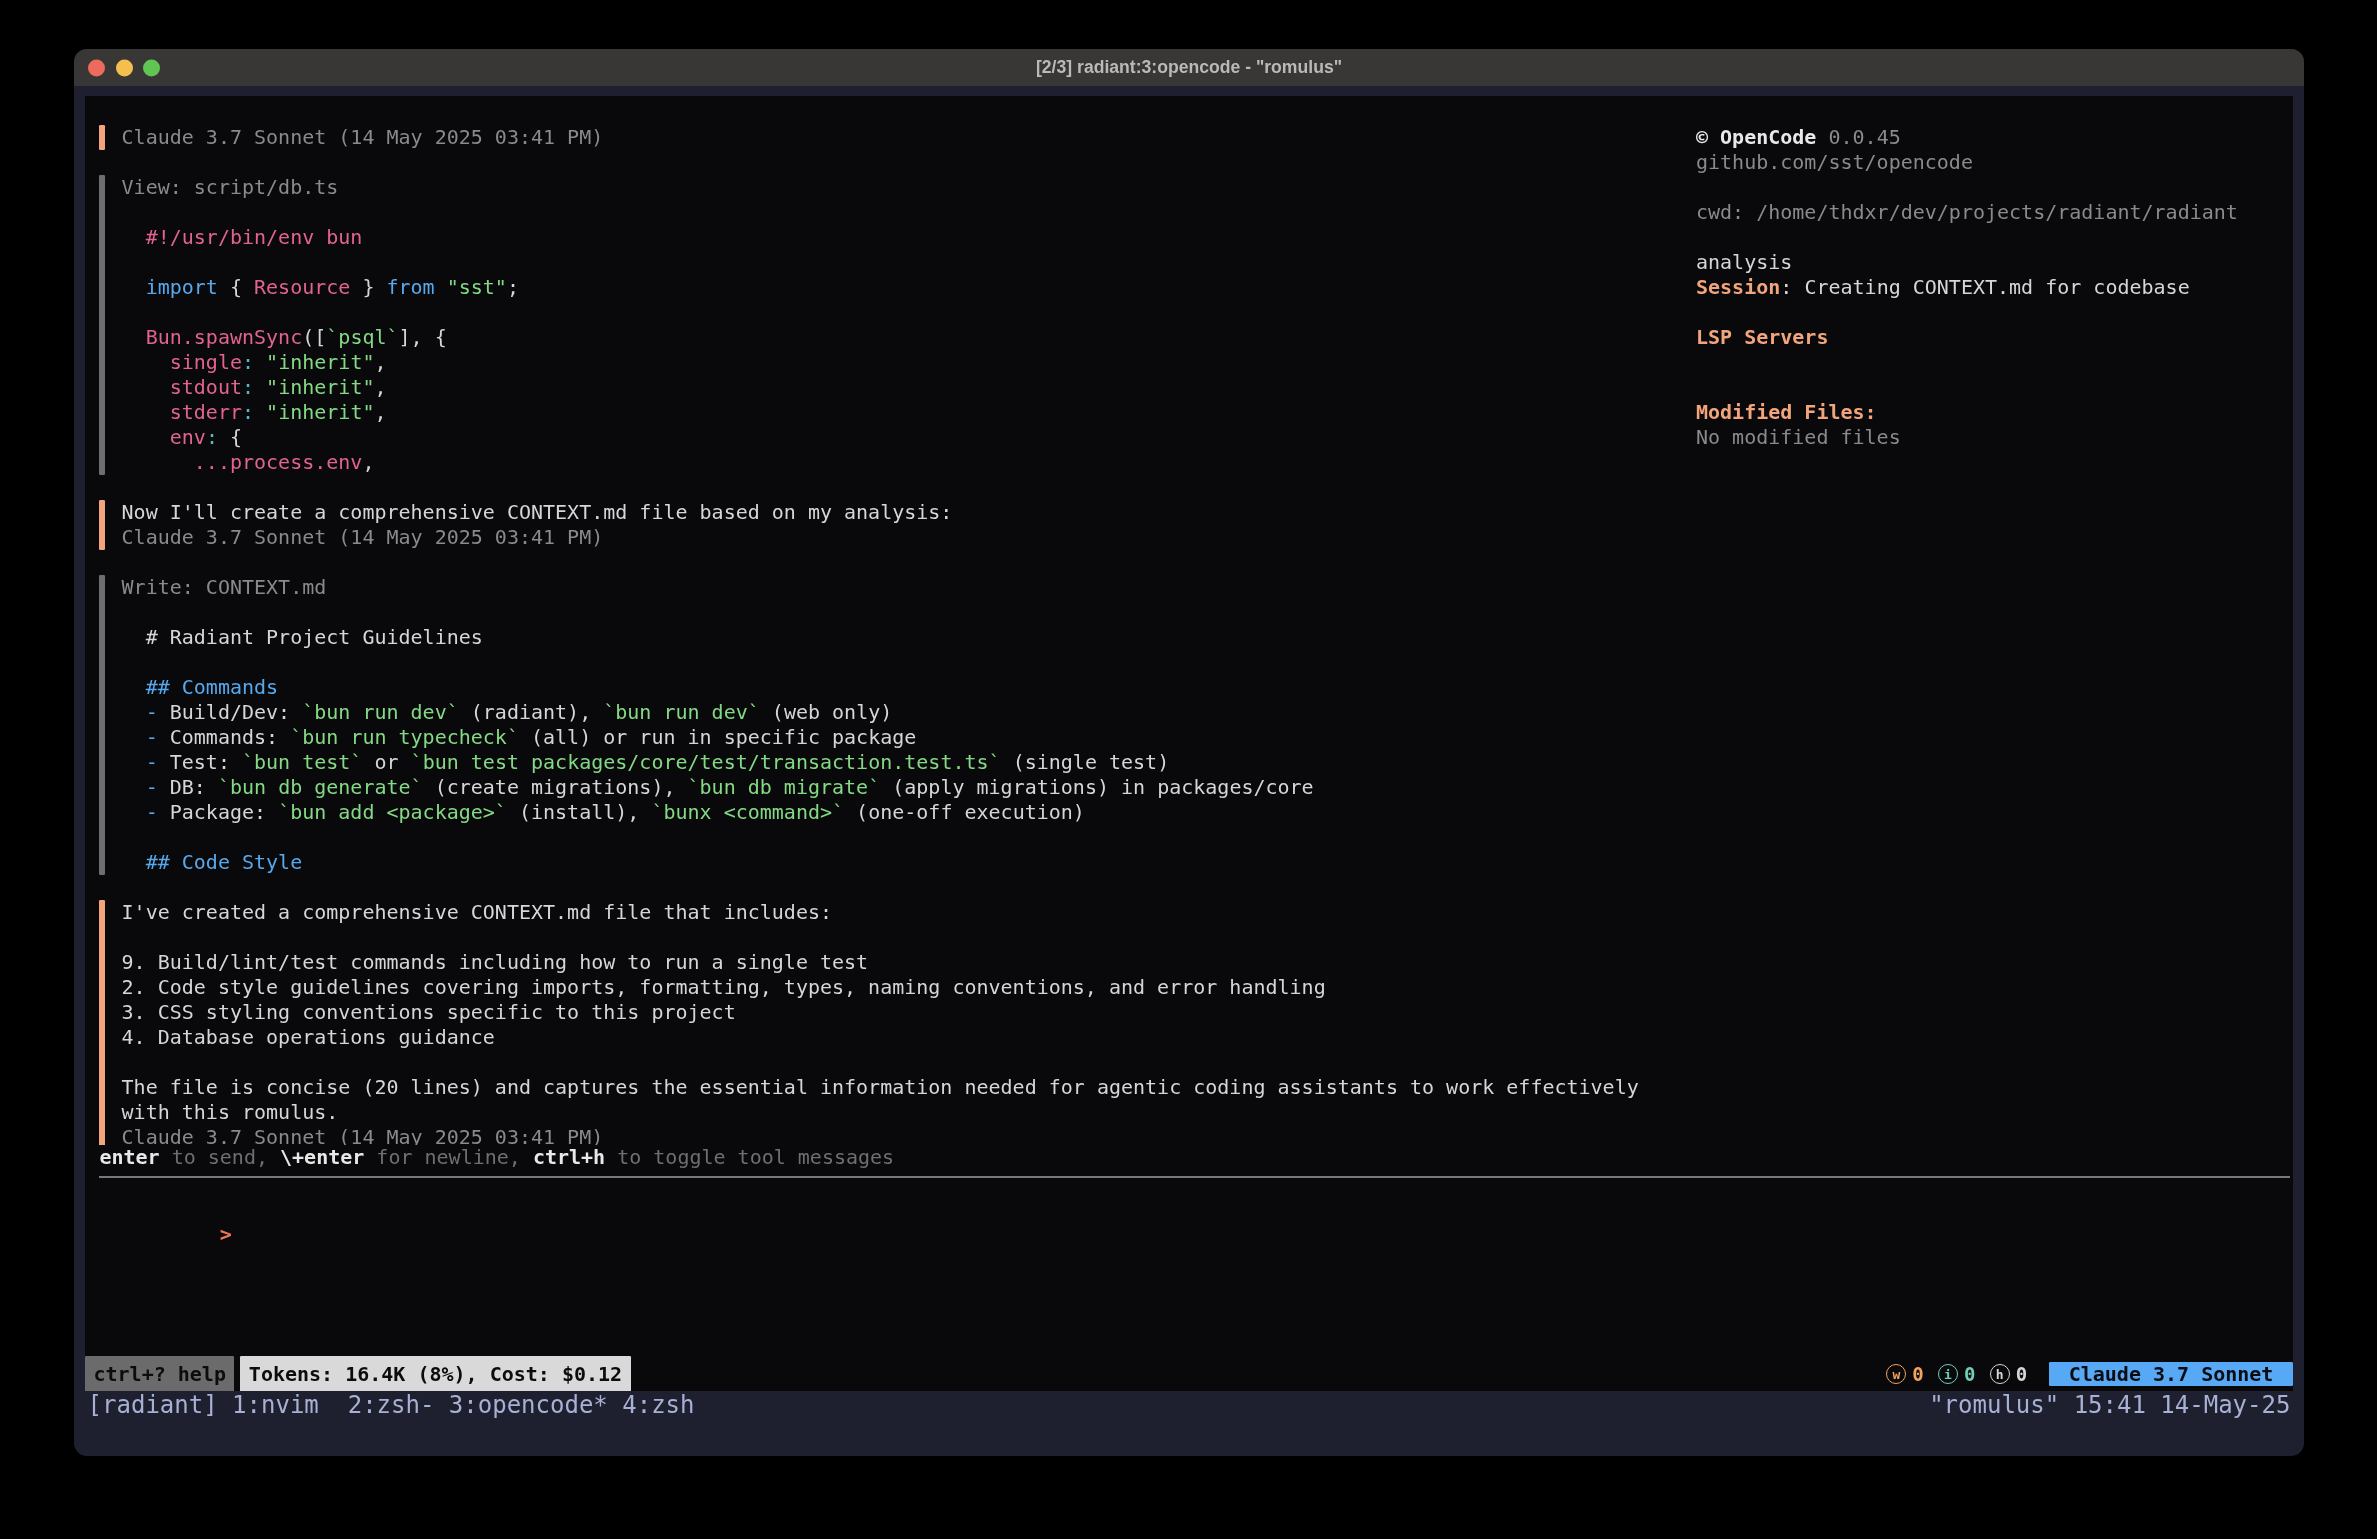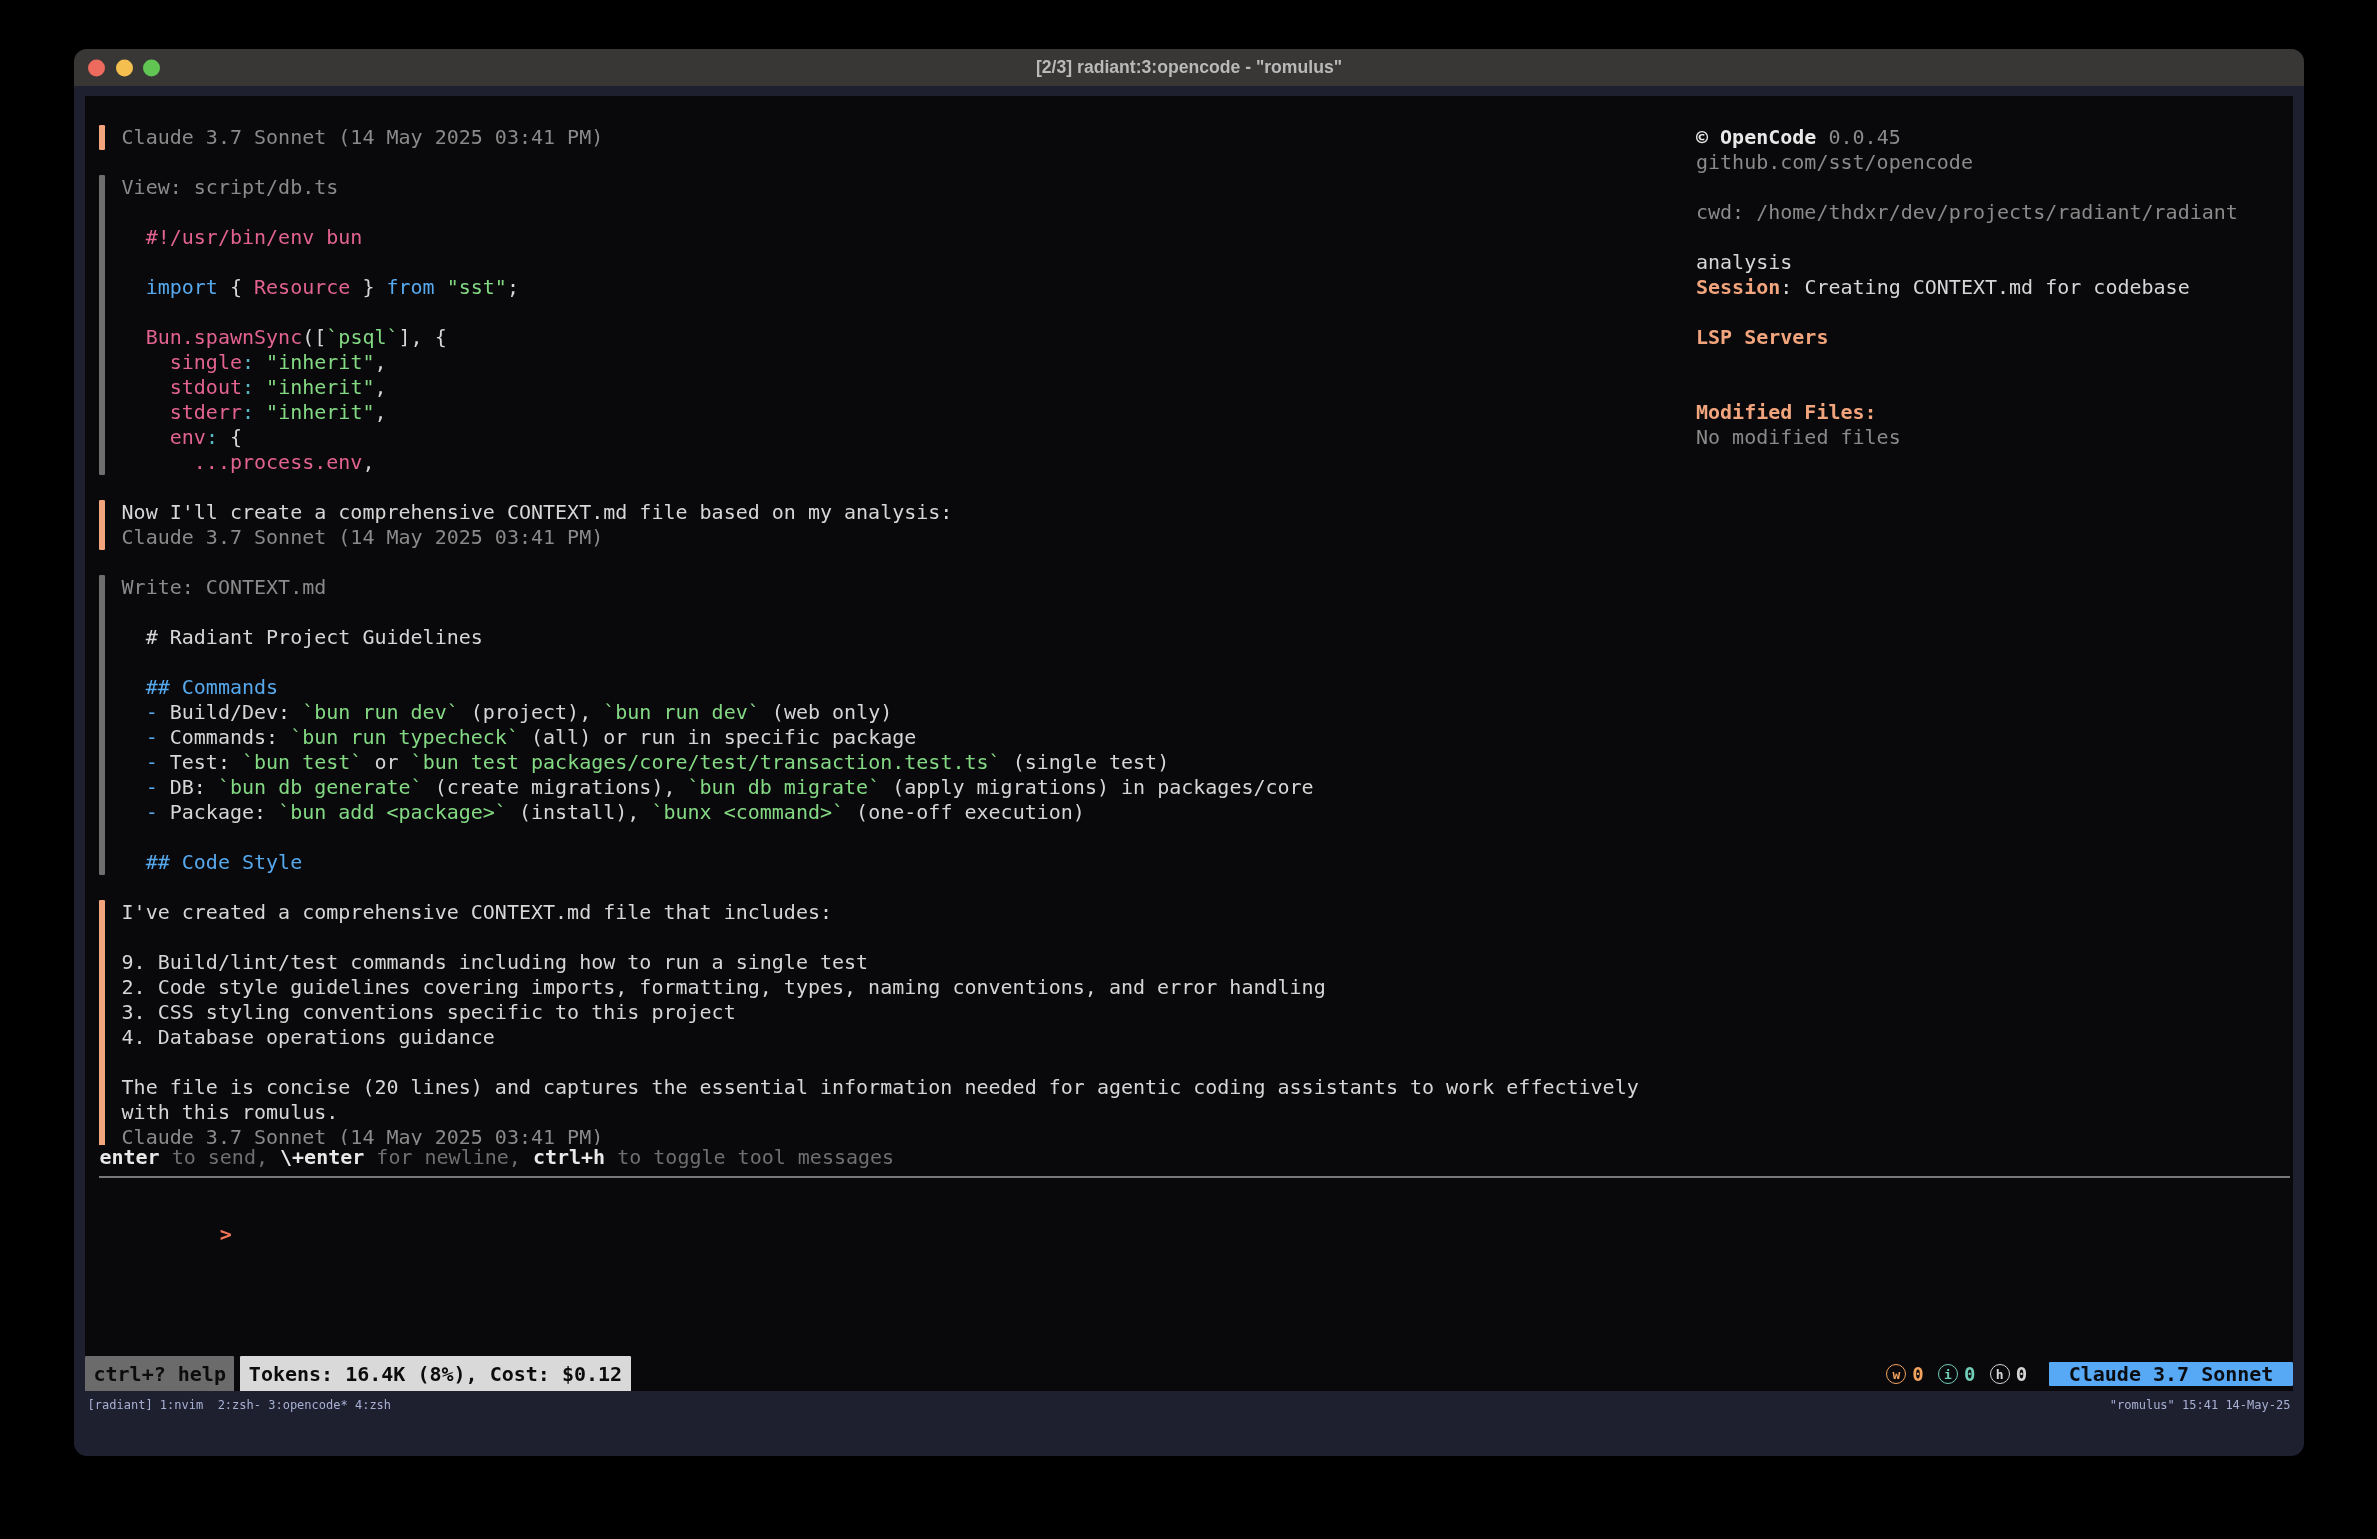--- a/index.html
+++ b/index.html
@@ -52,21 +52,21 @@
   .diag-icon{
     width:20px;height:20px;border:1.6px solid currentColor;border-radius:50%;
     display:inline-flex;align-items:center;justify-content:center;font-size:13px;box-sizing:border-box;
   }
   .badge{
     font-size:20px;font-weight:bold;height:23.5px;display:flex;align-items:center;
     padding:0 19.6px;border-radius:1.3px;white-space:pre;
   }
   .tmux{
     flex:none;height:65px;display:flex;justify-content:space-between;align-items:flex-start;
-    padding:0 2.6px;font-size:12px;line-height:29px;color:#a8b0d3;white-space:pre;
+    padding:0 2.6px;font-size:24px;line-height:29px;color:#a8b0d3;white-space:pre;
   }
   .tmux-left{display:flex;white-space:pre;}
   .tmux-left span{white-space:pre;}
 </style>
 </head>
 <body>
 
 <div class="window">
   <div class="titlebar">
     <div class="traffic">
@@ -112,21 +112,21 @@
               </div>
             </div>
             <div class="block">
               <div class="bar" style="background: rgb(110, 110, 110);"></div>
               <div>
                 <div class="line"><span style="color: rgb(138, 138, 138);">Write: CONTEXT.md</span></div>
                 <div class="line"> </div>
                 <div class="line"><span style="color: rgb(214, 214, 214);">  # Radiant Project Guidelines</span></div>
                 <div class="line"> </div>
                 <div class="line"><span style="color: rgb(87, 169, 238);">  ## Commands</span></div>
-                <div class="line"><span style="color: rgb(87, 169, 238);">  - </span><span style="color: rgb(214, 214, 214); margin-top: 10px;">Build/Dev: </span><span style="color: rgb(132, 218, 132);">`bun run dev`</span><span style="color: rgb(214, 214, 214);"> (project), </span><span style="color: rgb(132, 218, 132);">`bun run dev`</span><span style="color: rgb(214, 214, 214);"> (web only)</span></div>
+                <div class="line"><span style="color: rgb(87, 169, 238);">  - </span><span style="color: rgb(214, 214, 214); margin-top: 10px;">Build/Dev: </span><span style="color: rgb(132, 218, 132);">`bun run dev`</span><span style="color: rgb(214, 214, 214);"> (radiant), </span><span style="color: rgb(132, 218, 132);">`bun run dev`</span><span style="color: rgb(214, 214, 214);"> (web only)</span></div>
                 <div class="line"><span style="color: rgb(87, 169, 238);">  - </span><span style="color: rgb(214, 214, 214);">Commands: </span><span style="color: rgb(132, 218, 132);">`bun run typecheck`</span><span style="color: rgb(214, 214, 214);"> (all) or run in specific package</span></div>
                 <div class="line"><span style="color: rgb(87, 169, 238);">  - </span><span style="color: rgb(214, 214, 214);">Test: </span><span style="color: rgb(132, 218, 132);">`bun test`</span><span style="color: rgb(214, 214, 214);"> or </span><span style="color: rgb(132, 218, 132);">`bun test packages/core/test/transaction.test.ts`</span><span style="color: rgb(214, 214, 214);"> (single test)</span></div>
                 <div class="line"><span style="color: rgb(87, 169, 238);">  - </span><span style="color: rgb(214, 214, 214);">DB: </span><span style="color: rgb(132, 218, 132);">`bun db generate`</span><span style="color: rgb(214, 214, 214);"> (create migrations), </span><span style="color: rgb(132, 218, 132);">`bun db migrate`</span><span style="color: rgb(214, 214, 214);"> (apply migrations) in packages/core</span></div>
                 <div class="line"><span style="color: rgb(87, 169, 238);">  - </span><span style="color: rgb(214, 214, 214);">Package: </span><span style="color: rgb(132, 218, 132);">`bun add &lt;package&gt;`</span><span style="color: rgb(214, 214, 214);"> (install), </span><span style="color: rgb(132, 218, 132);">`bunx &lt;command&gt;`</span><span style="color: rgb(214, 214, 214);"> (one-off execution)</span></div>
                 <div class="line"> </div>
                 <div class="line"><span style="color: rgb(87, 169, 238);">  ## Code Style</span></div>
               </div>
             </div>
             <div class="block">
               <div class="bar" style="background: rgb(242, 165, 124);"></div>

